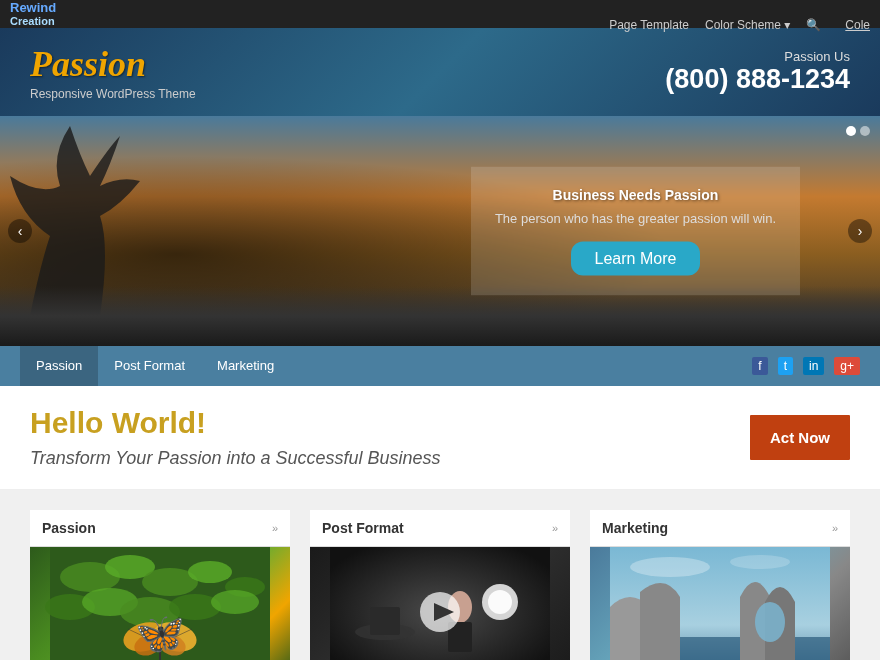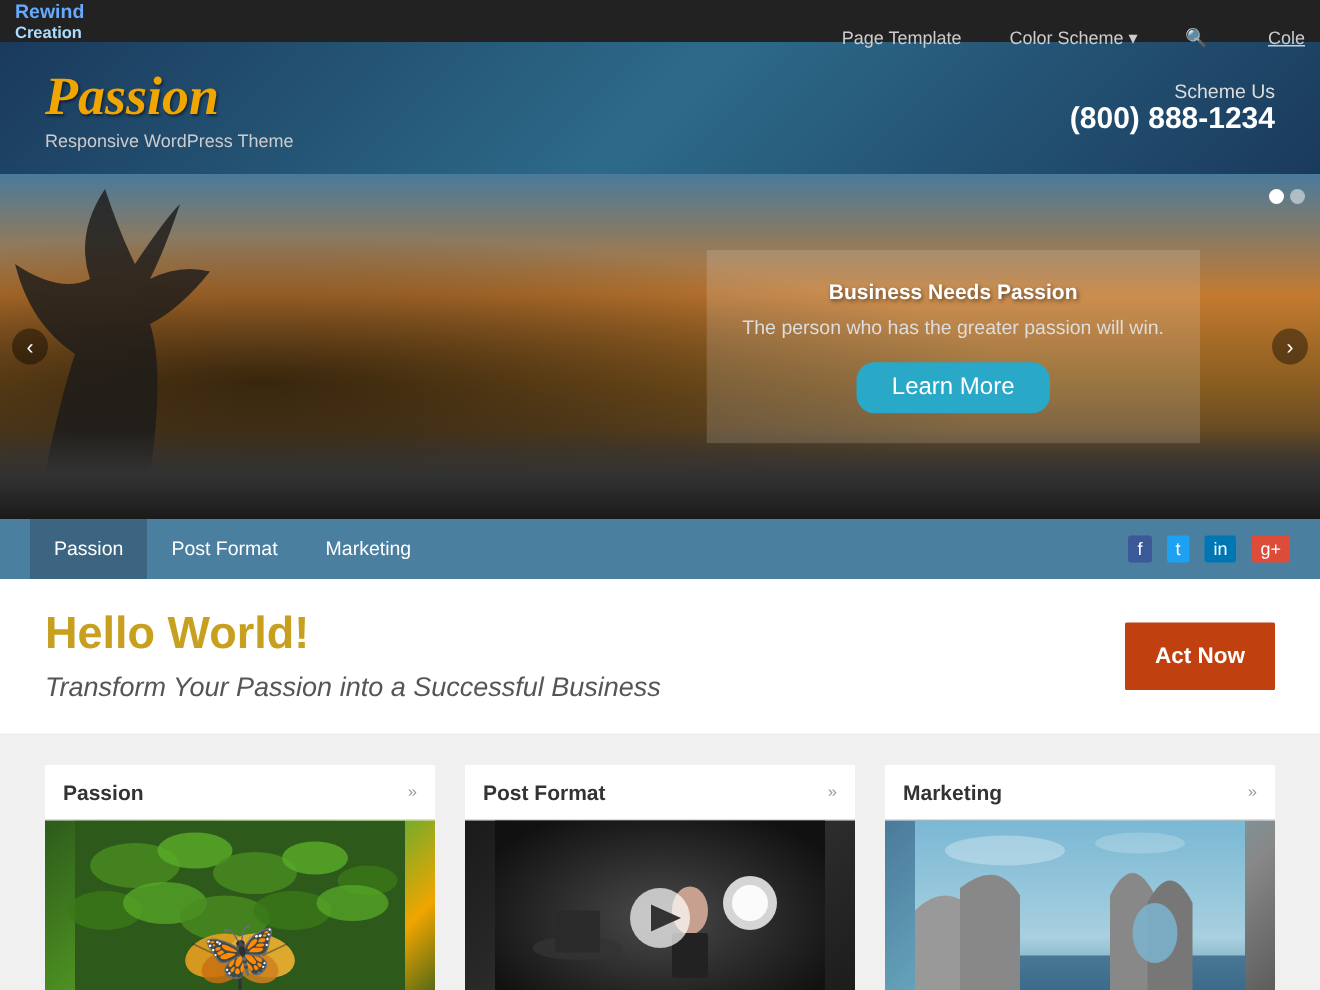--- a/index.html
+++ b/index.html
@@ -12,21 +12,21 @@
       display: flex;
       align-items: center;
       justify-content: space-between;
       padding: 0 10px;
       color: #ccc;
       font-size: 12px;
     }
     .admin-bar-left { display: flex; align-items: center; gap: 8px; }
     .admin-logo { color: #4af; font-weight: bold; font-size: 13px; line-height: 1; }
     .admin-logo span { color: #f80; }
-    .admin-bar-right { display: flex; align-items: center; gap: 32px; margin-top: 21px; }
+    .admin-bar-right { display: flex; align-items: center; gap: 16px; margin-top: 21px; }
     .admin-bar-right a { color: #ccc; text-decoration: none; font-size: 12px; }
 
     
     .site-header {
       background: linear-gradient(135deg, #1a3a5c 0%, #2d6a8a 50%, #1a3a5c 100%);
       padding: 15px 30px;
       display: flex;
       justify-content: space-between;
       align-items: center;
     }
@@ -35,21 +35,21 @@
       font-family: Georgia, serif;
       font-size: 36px;
       font-style: italic;
       color: #f0a500;
       font-weight: bold;
       text-shadow: 1px 1px 2px rgba(0,0,0,0.5);
     }
     .site-logo .tagline { color: #ccc; font-size: 12px; margin-top: 2px; }
     .contact-info { text-align: right; color: #fff; }
     .contact-label { font-size: 13px; color: #ddd; }
-    .contact-phone { font-size: 20px; font-weight: bold; color: #fff; }
+    .contact-phone { font-size: 27px; font-weight: bold; color: #fff; }
 
     
     .hero {
       position: relative;
       height: 230px;
       overflow: hidden;
       background: linear-gradient(to bottom, #87a8c0 0%, #c47a30 40%, #8b6030 70%, #3a3a3a 100%);
     }
     .hero-bg {
       position: absolute;
@@ -271,21 +271,21 @@
     <span style="color:#ccc; margin-left:8px;text-decoration:underline;">Cole</span>
   </div>
 </div>
 
 <div class="site-header">
   <div class="site-logo">
     <div class="logo-text">Passion</div>
     <div class="tagline">Responsive WordPress Theme</div>
   </div>
   <div class="contact-info">
-    <div class="contact-label">Scheme Us</div>
+    <div class="contact-label">Passion Us</div>
     <div class="contact-phone">(800) 888-1234</div>
   </div>
 </div>
 
 <div class="hero">
   <div class="hero-bg"></div>
 
   <svg class="hero-tree" viewBox="0 0 200 200">
     <path d="M30,200 Q40,150 50,120 Q20,100 10,60 Q40,80 60,70 Q50,40 70,10 Q80,40 90,60 Q110,30 120,20 Q110,50 100,70 Q120,60 140,65 Q120,90 100,100 Q110,130 100,200Z" fill="#1a1a1a" opacity="0.8"></path>
   </svg>

